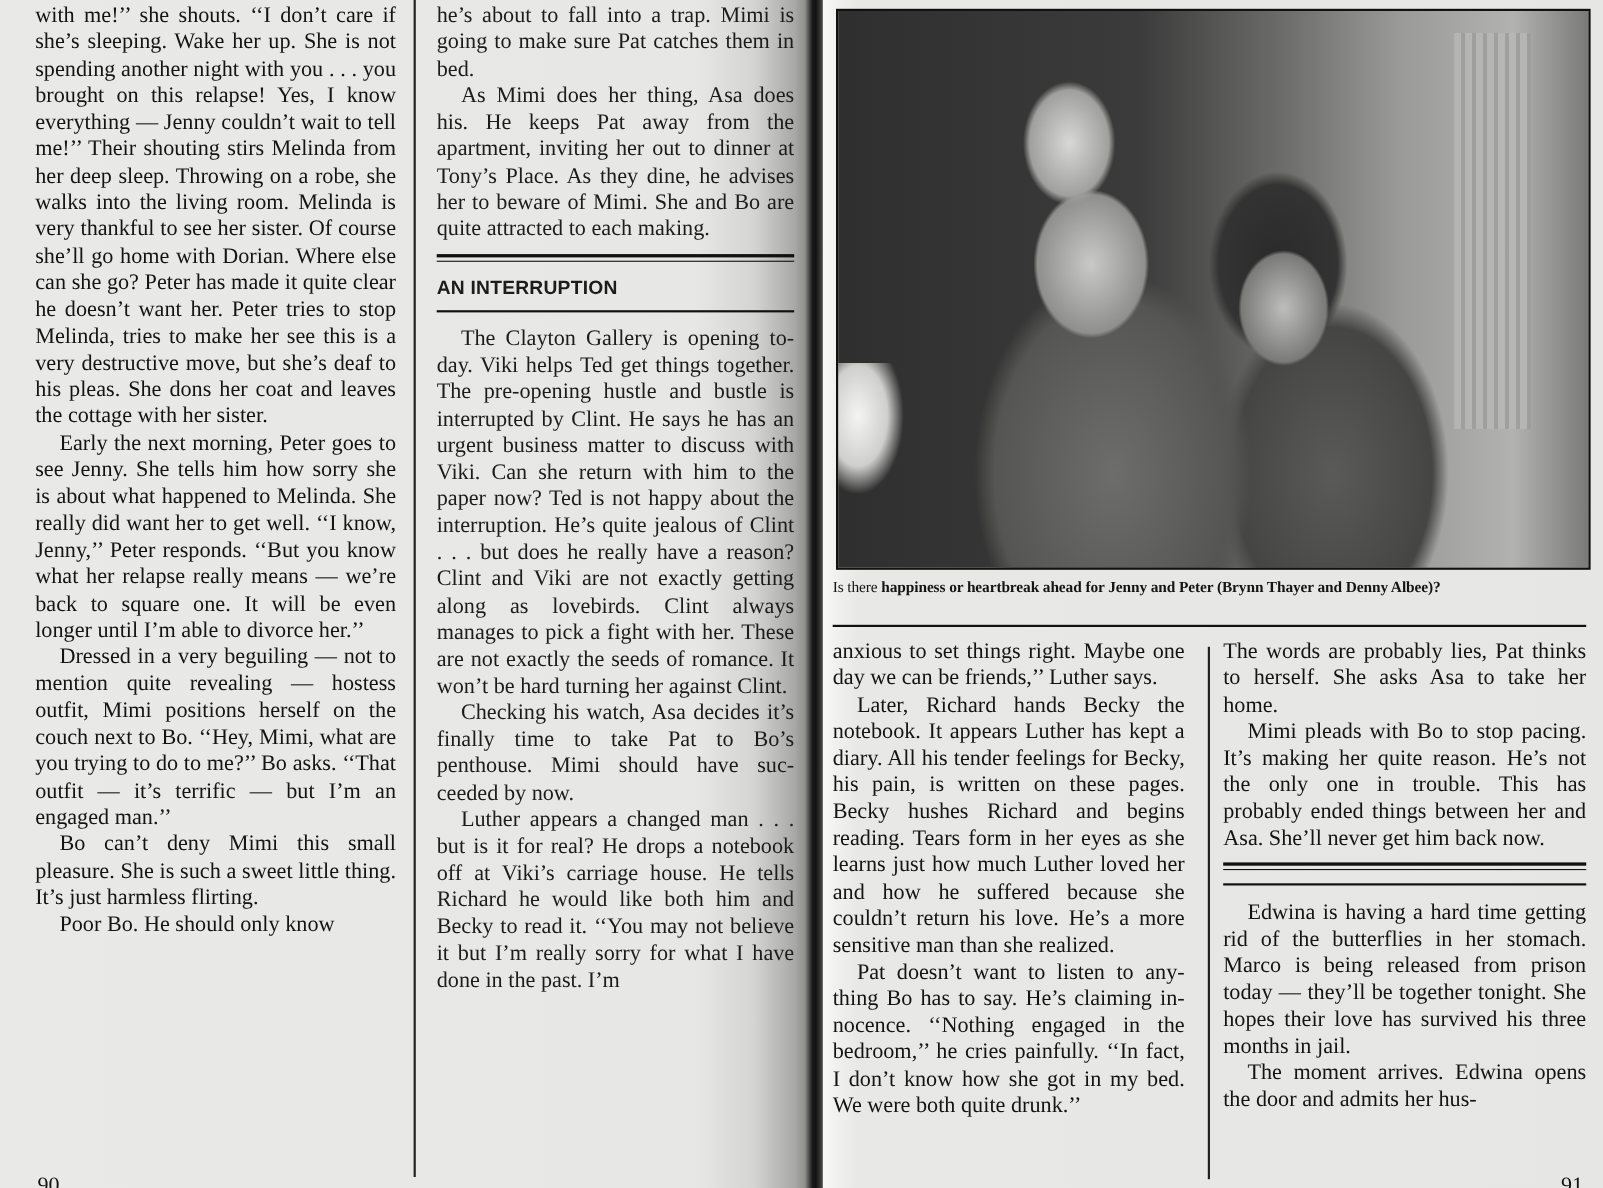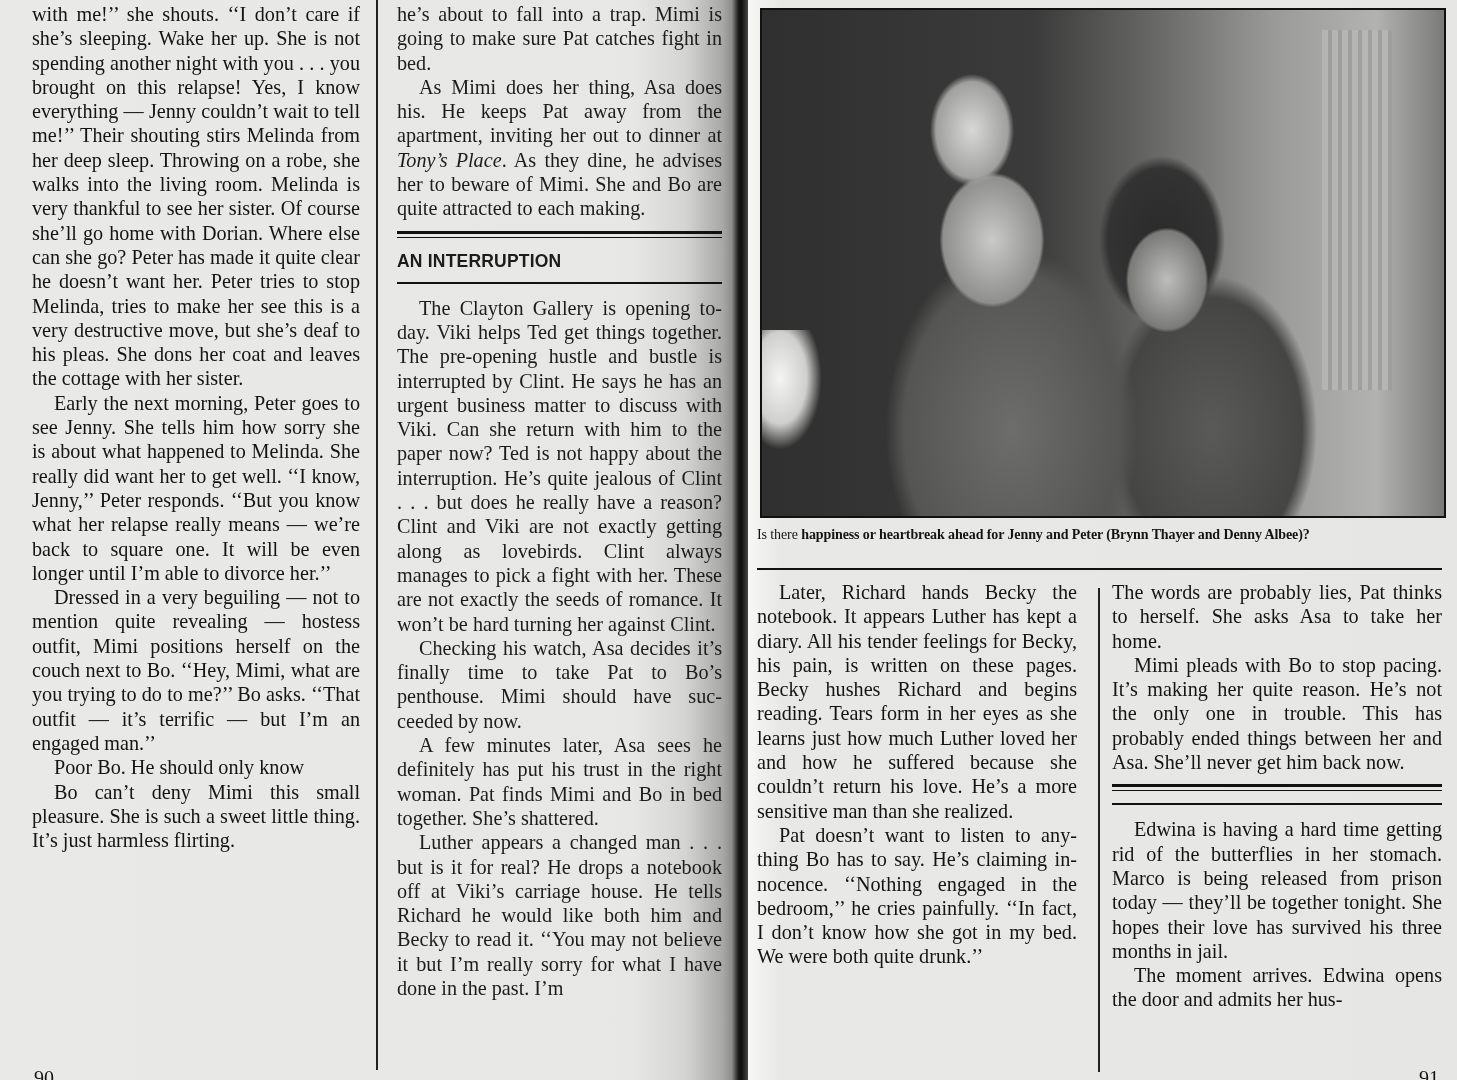--- a/index.html
+++ b/index.html
@@ -71,66 +71,66 @@
     position:absolute; left:757px; top:527px; width:700px;
     font-family:"Liberation Serif","DejaVu Serif",serif; font-weight:bold;
     font-size:14px; white-space:nowrap; letter-spacing:-0.1px;
   }
   .caption .lead { font-weight:normal; }
   .hrule-caption { position:absolute; left:757px; top:568px; width:685px; border-top:2.5px solid #111; }
   .folio { position:absolute; bottom:-10px; font-size:20px; color:#141414; }
   .folio-left { left:34px; }
   .folio-right { right:18px; }
   .fade-right { color:#1c1c1c; }
-  .italic { font-style:italic; }
+  .italic { }
 </style>
 </head>
 <body>
 
 <div class="spread">
 
   <div class="page-left"></div>
   <div class="page-right"></div>
   <div class="gutter"></div>
 
   <div class="col col-1">
     <p>with me!’’ she shouts. ‘‘I don’t care if she’s sleeping. Wake her up. She is not spending another night with you . . . you brought on this relapse! Yes, I know everything — Jenny couldn’t wait to tell me!’’ Their shouting stirs Melinda from her deep sleep. Throwing on a robe, she walks into the living room. Melinda is very thankful to see her sister. Of course she’ll go home with Dorian. Where else can she go? Peter has made it quite clear he doesn’t want her. Peter tries to stop Melinda, tries to make her see this is a very destructive move, but she’s deaf to his pleas. She dons her coat and leaves the cottage with her sister.</p>
     <p class="ind">Early the next morning, Peter goes to see Jenny. She tells him how sorry she is about what happened to Melinda. She really did want her to get well. ‘‘I know, Jenny,’’ Peter responds. ‘‘But you know what her relapse really means — we’re back to square one. It will be even longer un­til I’m able to divorce her.’’</p>
     <p class="ind">Dressed in a very beguiling — not to mention quite revealing — hostess outfit, Mimi positions herself on the couch next to Bo. ‘‘Hey, Mimi, what are you trying to do to me?’’ Bo asks. ‘‘That outfit — it’s terrific — but I’m an engaged man.’’</p>
+    <p class="ind">Bo can’t deny Mimi this small pleasure. She is such a sweet little thing. It’s just harmless flirting.</p>
     <p class="ind">Poor Bo. He should only know</p>
-    <p class="ind">Bo can’t deny Mimi this small pleasure. She is such a sweet little thing. It’s just harmless flirting.</p>
   </div>
 
   <div class="vrule vr-1"></div>
 
   <div class="col col-2 fade-right">
-    <p>he’s about to fall into a trap. Mimi is going to make sure Pat catches fight in bed.</p>
+    <p>he’s about to fall into a trap. Mimi is going to make sure Pat catches them in bed.</p>
     <p class="ind"><span>As Mimi does her thing, Asa does his. He keeps Pat away from the apartment, inviting her out to dinner at </span><span class="italic">Tony’s Place</span><span>. As they dine, he advises her to beware of Mimi. She and Bo are quite attracted to each making.</span></p>
 
     <div class="section-head">
       <div class="rule-double"></div>
       <div class="title">AN INTERRUPTION</div>
       <div class="rule-single"></div>
     </div>
 
     <p class="ind">The Clayton Gallery is opening to­day. Viki helps Ted get things together. The pre-opening hustle and bustle is interrupted by Clint. He says he has an urgent business matter to discuss with Viki. Can she return with him to the paper now? Ted is not happy about the interruption. He’s quite jealous of Clint . . . but does he really have a reason? Clint and Viki are not exactly getting along as lovebirds. Clint always manages to pick a fight with her. These are not exactly the seeds of romance. It won’t be hard turning her against Clint.</p>
     <p class="ind">Checking his watch, Asa decides it’s finally time to take Pat to Bo’s penthouse. Mimi should have suc­ceeded by now.</p>
-    <p class="ind">A few minutes later, Asa sees he definitely has put his trust in the right woman. Pat finds Mimi and Bo in bed together. She’s shattered.</p>
     <p class="ind">Luther appears a changed man . . . but is it for real? He drops a notebook off at Viki’s carriage house. He tells Richard he would like both him and Becky to read it. ‘‘You may not believe it but I’m really sorry for what I have done in the past. I’m</p>
   </div>
 
   <div class="photo">
     <div class="pillar"></div>
     <div class="flowers"></div>
   </div>
 
   <div class="caption"><span class="lead">Is there</span><span> happiness or heartbreak ahead for Jenny and Peter (Brynn Thayer and Denny Albee)?</span></div>
   <div class="hrule-caption"></div>
 
   <div class="col col-3">
+    <p>anxious to set things right. Maybe one day we can be friends,’’ Luther says.</p>
     <p class="ind">Later, Richard hands Becky the notebook. It appears Luther has kept a diary. All his tender feelings for Becky, his pain, is written on these pages. Becky hushes Richard and begins reading. Tears form in her eyes as she learns just how much Luther loved her and how he suffered because she couldn’t return his love. He’s a more sensitive man than she realized.</p>
     <p class="ind">Pat doesn’t want to listen to any­thing Bo has to say. He’s claiming in­nocence. ‘‘Nothing engaged in the bedroom,’’ he cries painfully. ‘‘In fact, I don’t know how she got in my bed. We were both quite drunk.’’</p>
   </div>
 
   <div class="vrule vr-3"></div>
 
   <div class="col col-4">
     <p>The words are probably lies, Pat thinks to herself. She asks Asa to take her home.</p>
     <p class="ind">Mimi pleads with Bo to stop pac­ing. It’s making her quite reason. He’s not the only one in trouble. This has probably ended things between her and Asa. She’ll never get him back now.</p>
 

